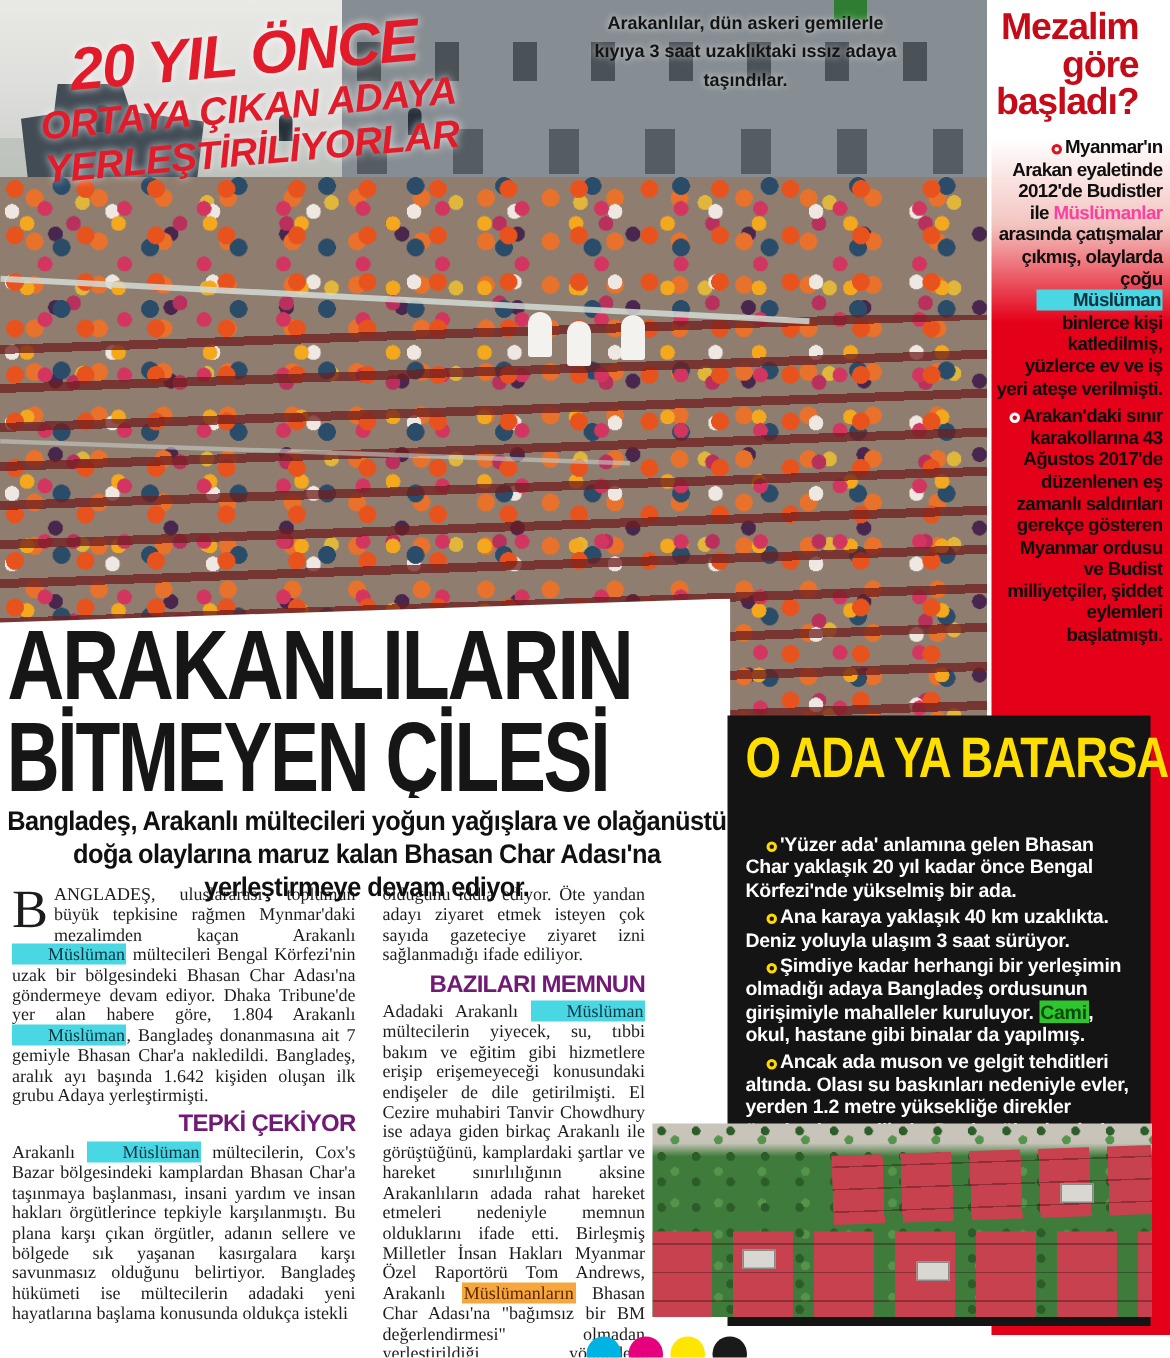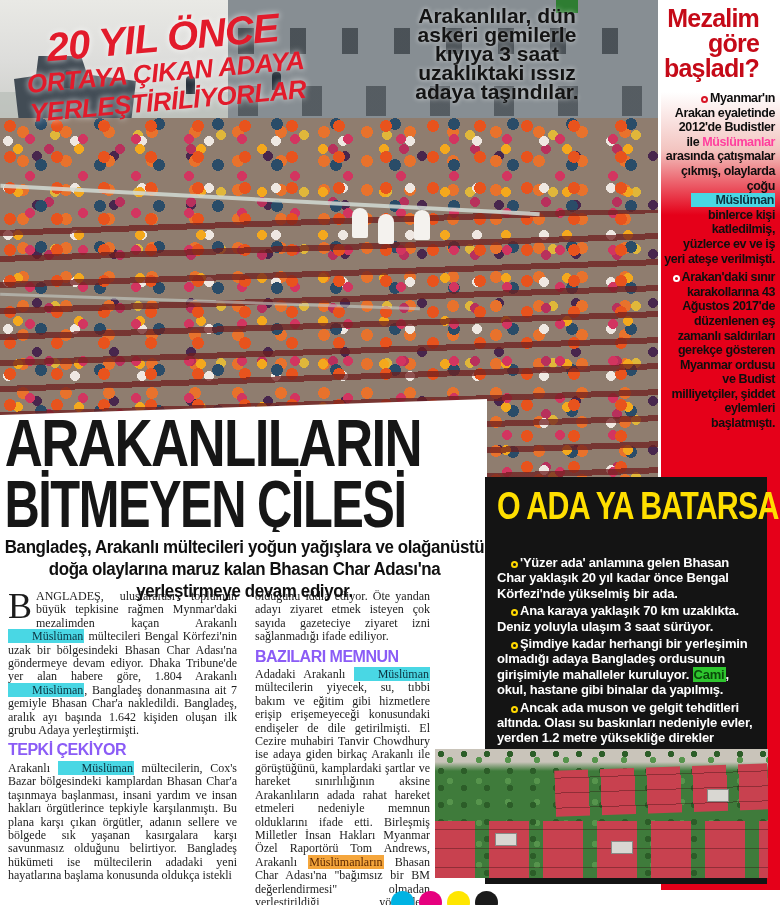--- a/index.html
+++ b/index.html
@@ -45,21 +45,21 @@
 
   
   .headline-red{position:absolute;left:6px;top:16px;width:318px;z-index:3;text-align:center;
     transform:rotate(-5deg);color:#e21b2b;font-style:italic;font-weight:bold;
     text-shadow:0 0 6px rgba(255,255,255,.8);}
   .headline-red .l1{font-size:40px;line-height:42px;letter-spacing:-1px;}
   .headline-red .l2,.headline-red .l3{font-size:26px;line-height:29px;letter-spacing:-0.5px;}
 
   
   .photo-caption{position:absolute;left:396px;top:6px;width:202px;z-index:3;text-align:center;
-    font-weight:bold;font-size:21px;line-height:19px;color:#141414;
+    font-weight:bold;font-size:12px;line-height:19px;color:#141414;
     text-shadow:0 0 5px rgba(255,255,255,.7);}
 
   
   .right-panel{position:absolute;left:661px;top:0;width:119px;height:890px;z-index:2;
     background:linear-gradient(180deg,#ffffff 0,#ffffff 92px,#f6cfc9 150px,#e8descend 0);
     background:linear-gradient(180deg,#ffffff 0,#ffffff 92px,#f3c4c0 150px,#e50019 215px,#e50019 100%);}
   .panel-title{padding:6px 21px 0 0;text-align:right;color:#c50a18;font-weight:bold;
     font-size:25px;line-height:25px;letter-spacing:-0.8px;}
   .panel-body{padding:10px 5px 0 3px;text-align:right;font-weight:bold;font-size:12.5px;
     line-height:14.6px;letter-spacing:-0.4px;color:#0e0e0e;height:352px;overflow:hidden;}
@@ -92,21 +92,21 @@
     letter-spacing:-0.4px;color:#101010;z-index:4;}
 
   
   .article{position:absolute;left:8px;top:590px;width:476px;height:315px;overflow:hidden;
     display:flex;gap:18px;font-family:"Liberation Serif",serif;font-size:12px;line-height:13.4px;
     color:#1c1c1c;text-align:justify;}
   .col{width:229px;}
   .col p{margin:0 0 2px 0;}
   .dropcap{float:left;font-size:36px;line-height:28px;padding:2px 4px 0 0;font-weight:normal;}
   .subhead{font-family:"Liberation Sans",sans-serif;font-weight:bold;font-size:16px;
-    letter-spacing:-0.5px;text-align:left;margin:6px 0 5px 0;color:#8b5cf6;}
+    letter-spacing:-0.5px;text-align:right;margin:6px 0 5px 0;color:#701a75;}
   .wrap-spacer{float:right;width:54px;height:400px;margin-top:157px;}
 
   
   .black-box{position:absolute;left:485px;top:477px;width:282px;height:407px;background:#141414;
     z-index:5;padding:8px 12px 0 12px;}
   .bb-title{color:#ffdf00;font-weight:bold;font-size:38px;line-height:42px;white-space:nowrap;
     transform:scaleX(0.80);transform-origin:left center;letter-spacing:-1px;margin-bottom:4px;}
   .bb-body{color:#ffffff;font-weight:bold;font-size:13px;line-height:15.4px;letter-spacing:-0.2px;margin-top:28px;}
   .bb-body p{margin:0 0 2px 0;text-indent:14px;}
 
@@ -191,21 +191,21 @@
     <p data-name="article-paragraph"><span data-name="article-paragraph-text"><span>olduğunu iddia ediyor. Öte yandan adayı ziyaret etmek isteyen çok sayıda gazeteciye ziyaret izni sağlanmadığı ifade ediliyor.</span></span></p>
     <div class="subhead" data-name="article-subhead-memnun">BAZILARI MEMNUN</div>
     <p data-name="article-paragraph"><span data-name="article-paragraph-text"><span>Adadaki Arakanlı </span><span class="hl hl-cyan" data-name="highlighted-text">Müslüman</span><span> mültecilerin yiyecek, su, tıbbi bakım ve eğitim gibi hizmetlere erişip erişemeyeceği konusundaki endişeler de dile getirilmişti. El Cezire muhabiri Tanvir Chowdhury ise adaya giden birkaç Arakanlı ile görüştüğünü, kamplardaki şartlar ve hareket sınırlılığının aksine Arakanlıların adada rahat hareket etmeleri nedeniyle memnun olduklarını ifade etti. Birleşmiş Milletler İnsan Hakları Myanmar Özel Raportörü Tom Andrews, Arakanlı </span><span class="hl hl-orange" data-name="highlighted-text">Müslümanların</span><span> Bhasan Char Adası'na "bağımsız bir BM değerlendirmesi" olmadan yerleştirildiği yönündeki haberlerden endişe duyduğunu bildirmişti.</span></span></p>
   </div>
 </div>
 
 <div class="black-box" data-name="island-fact-box">
   <div class="bb-title" data-name="island-box-title">O ADA YA BATARSA</div>
   <div class="bb-body" data-name="island-box-body">
     <p data-name="island-box-item"><span class="ring ring-yellow" data-name="bullet-circle-icon"></span><span data-name="island-box-item-text"><span>'Yüzer ada' anlamına gelen Bhasan Char yaklaşık 20 yıl kadar önce Bengal Körfezi'nde yükselmiş bir ada.</span></span></p>
-    <p data-name="island-box-item"><span class="ring ring-yellow" data-name="bullet-circle-icon"></span><span data-name="island-box-item-text"><span>Ana karaya yaklaşık 70 km uzaklıkta. Deniz yoluyla ulaşım 3 saat sürüyor.</span></span></p>
+    <p data-name="island-box-item"><span class="ring ring-yellow" data-name="bullet-circle-icon"></span><span data-name="island-box-item-text"><span>Ana karaya yaklaşık 40 km uzaklıkta. Deniz yoluyla ulaşım 3 saat sürüyor.</span></span></p>
     <p data-name="island-box-item"><span class="ring ring-yellow" data-name="bullet-circle-icon"></span><span data-name="island-box-item-text"><span>Şimdiye kadar herhangi bir yerleşimin olmadığı adaya Bangladeş ordusunun girişimiyle mahalleler kuruluyor. </span><span class="hl hl-green" data-name="highlighted-text">Cami</span><span>, okul, hastane gibi binalar da yapılmış.</span></span></p>
     <p data-name="island-box-item"><span class="ring ring-yellow" data-name="bullet-circle-icon"></span><span data-name="island-box-item-text"><span>Ancak ada muson ve gelgit tehditleri altında. Olası su baskınları nedeniyle evler, yerden 1.2 metre yüksekliğe direkler üzerine inşa edilmiş. Deniz yükselmelerine karşı da kıyılara setler konmuş.</span></span></p>
     <p data-name="island-box-item"><span class="ring ring-yellow" data-name="bullet-circle-icon"></span><span data-name="island-box-item-text"><span>40 km2'lik adaya 100 bin Arakanlının yerleştirilmesi planlanıyor.</span></span></p>
   </div>
 </div>
 
 <div class="island-photo" data-name="island-aerial-photo">
   <div class="barracks b1" data-name="red-roofed-barracks"></div>
   <div class="barracks b2" data-name="red-roofed-barracks"></div>
   <div class="white-bldg" style="left:60px;top:84px;" data-name="white-building"></div>

